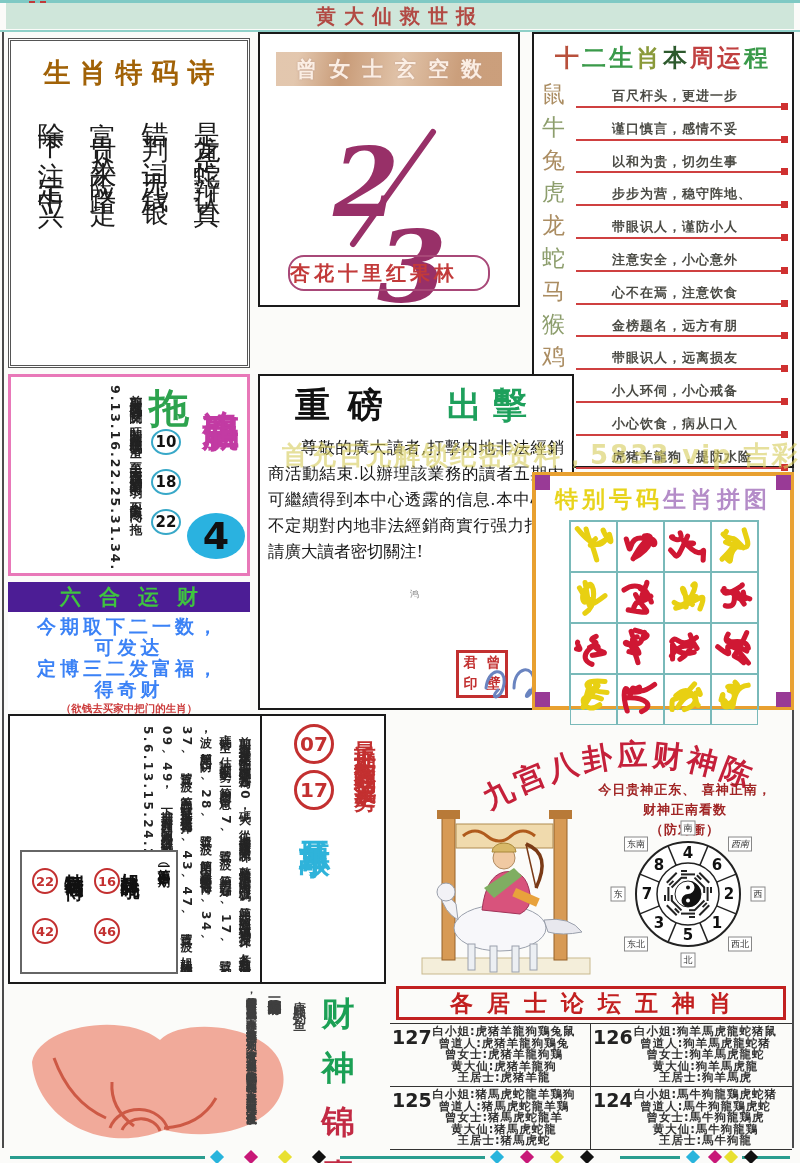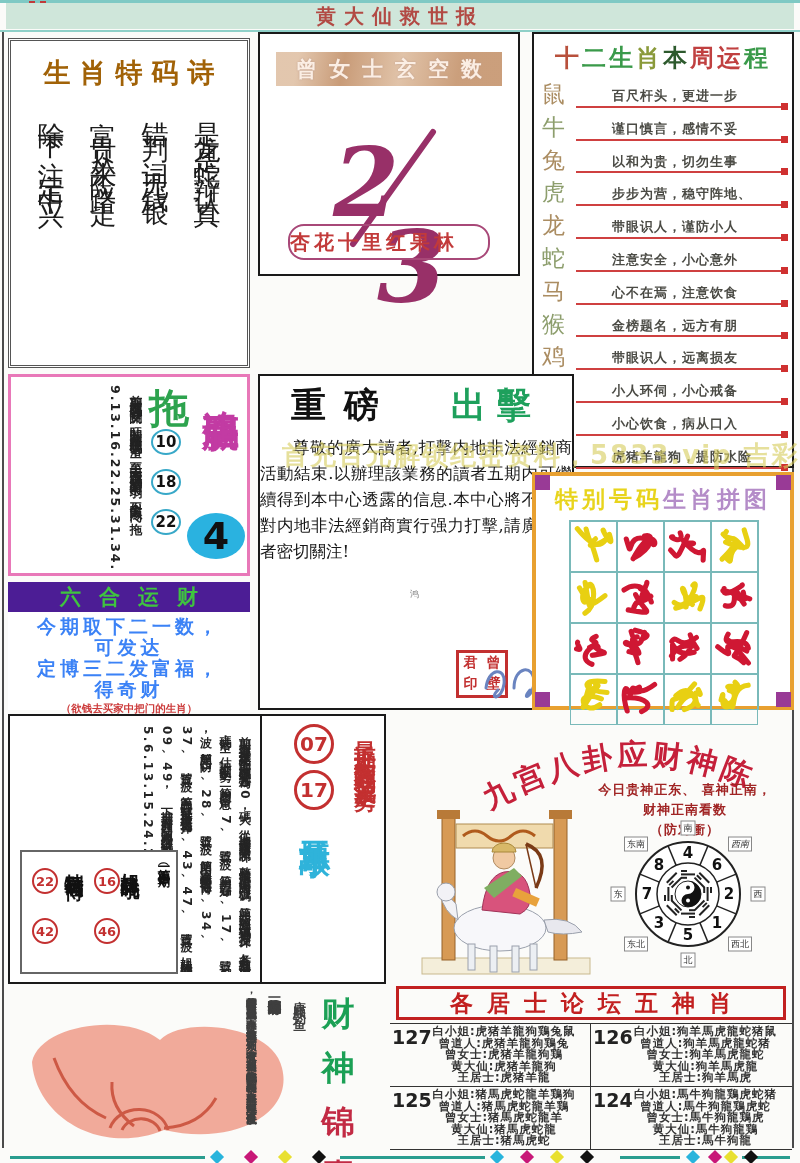--- a/index.html
+++ b/index.html
@@ -15,21 +15,21 @@
   .regmark{top:1px;width:6px;height:6px;background:#c03a3a;}
   .edge{top:32px;height:1116px;width:2px;background:#4a4a4a;}
   
   .panel{background:#fff;box-sizing:border-box;}
   
   .poem{left:8px;top:38px;width:242px;height:330px;border:3px double #555;}
   .poem h2{margin:14px 0 6px;text-align:center;color:#a16207;font-size:27px;font-weight:bold;letter-spacing:9px;padding-left:9px;}
   .poem .cols{display:flex;justify-content:space-around;padding:4px 14px;}
   .poem .vcol{writing-mode:vertical-rl;font-size:27px;line-height:40px;letter-spacing:13px;color:#1c1c1c;height:258px;}
   
-  .xuan{left:258px;top:32px;width:262px;height:244px;border:2px solid #1a1a1a;padding-left:35px;}
+  .xuan{left:258px;top:32px;width:262px;height:275px;border:2px solid #1a1a1a;padding-left:35px;}
   .xuan .band{position:absolute;left:16px;top:18px;right:16px;height:34px;background:#d9b493;
       background-image:linear-gradient(100deg,rgba(255,255,255,.25) 10%,rgba(170,110,70,.35) 30%,rgba(255,255,255,.2) 55%,rgba(170,110,70,.3) 80%);
       display:flex;align-items:center;justify-content:center;}
   .xuan .band span{color:#fbeee4;font-size:21px;font-weight:bold;letter-spacing:12px;padding-left:12px;text-shadow:0 0 2px #b98;}
   .xuan .foot{position:absolute;left:28px;bottom:14px;right:28px;height:32px;border:2px solid #a84878;border-radius:16px;
       display:flex;align-items:center;justify-content:flex-start;}
   .xuan .foot span{color:#c23a3a;font-size:20px;font-weight:bold;letter-spacing:4px;}
   
   .zweek{left:532px;top:32px;width:262px;height:436px;border:2px solid #1a1a1a;padding:6px 0 0 0;}
   .zweek .tt{text-align:center;font-size:24px;font-weight:bold;letter-spacing:3px;margin:2px 0 4px;}
@@ -51,21 +51,21 @@
   .tuo .c1{position:absolute;left:140px;width:30px;height:26px;font-size:15px;}
   .tuo .four{position:absolute;left:176px;top:136px;width:58px;height:46px;border-radius:50%;background:#2ab2e0;
         display:flex;align-items:center;justify-content:center;font-size:38px;font-weight:bold;color:#101010;}
   
   .liuhe{left:8px;top:582px;width:242px;height:128px;}
   .liuhe .hd{height:30px;background:#4c1d95;display:flex;align-items:center;justify-content:center;}
   .liuhe .hd span{color:#3fc43f;font-size:21px;font-weight:bold;letter-spacing:18px;padding-left:18px;}
   .liuhe .ln{text-align:center;font-size:19px;font-weight:bold;color:#3b82f6;letter-spacing:4px;line-height:21px;font-family:"DejaVu Serif","Liberation Serif",serif;}
   .liuhe .note{text-align:center;color:#cc3a3a;font-size:10.5px;font-weight:bold;margin-top:2px;}
   
-  .zb{left:258px;top:374px;width:316px;height:336px;border:2px solid #1a1a1a;padding:6px 0;}
+  .zb{left:258px;top:374px;width:316px;height:336px;border:2px solid #1a1a1a;padding:6px 8px;}
   .zb .tt{display:flex;justify-content:space-around;align-items:baseline;margin:0 4px;}
   .zb .t1{font-size:35px;font-weight:bold;color:#111;font-family:"DejaVu Serif","Liberation Serif",serif;letter-spacing:18px;}
   .zb .t2{font-size:35px;font-weight:bold;color:#1ea05c;font-family:"DejaVu Serif","Liberation Serif",serif;letter-spacing:10px;}
   .zb .bd{margin-top:6px;font-size:16.5px;line-height:26px;color:#181818;text-align:justify;
           font-family:"DejaVu Serif","Liberation Serif",serif;font-weight:500;text-indent:2em;}
   .zb .tiny{position:absolute;left:150px;top:212px;font-size:9px;color:#888;}
   .zb .seal{position:absolute;left:196px;bottom:10px;width:46px;height:42px;border:3px solid #c23030;
         display:grid;grid-template-columns:1fr 1fr;color:#c23030;font-weight:bold;font-size:14px;text-align:center;line-height:19px;}
   .zb .sig{position:absolute;right:-4px;bottom:6px;}
   

